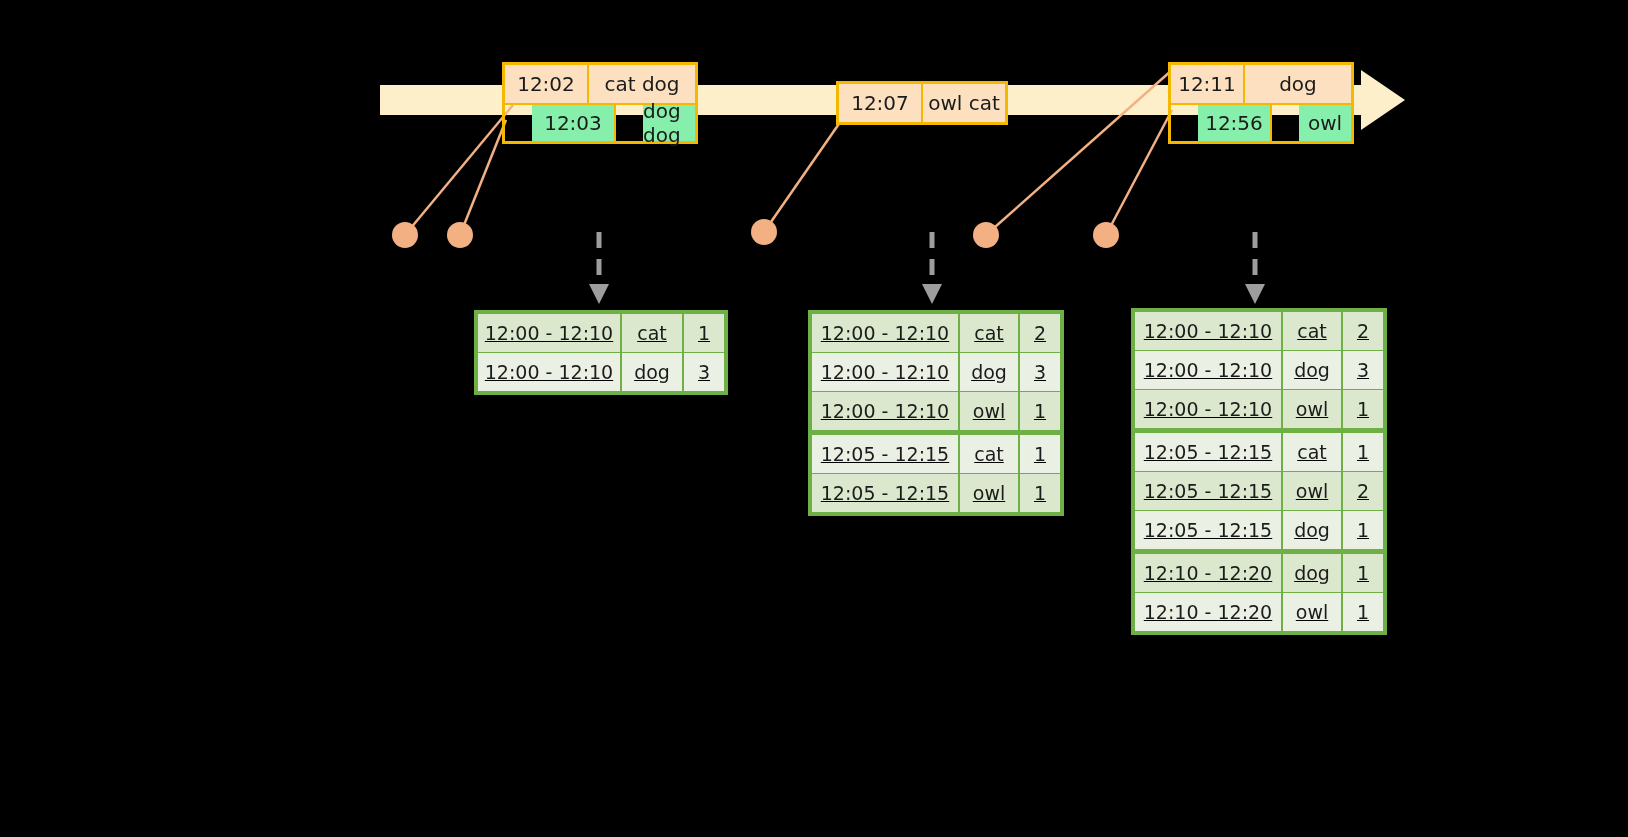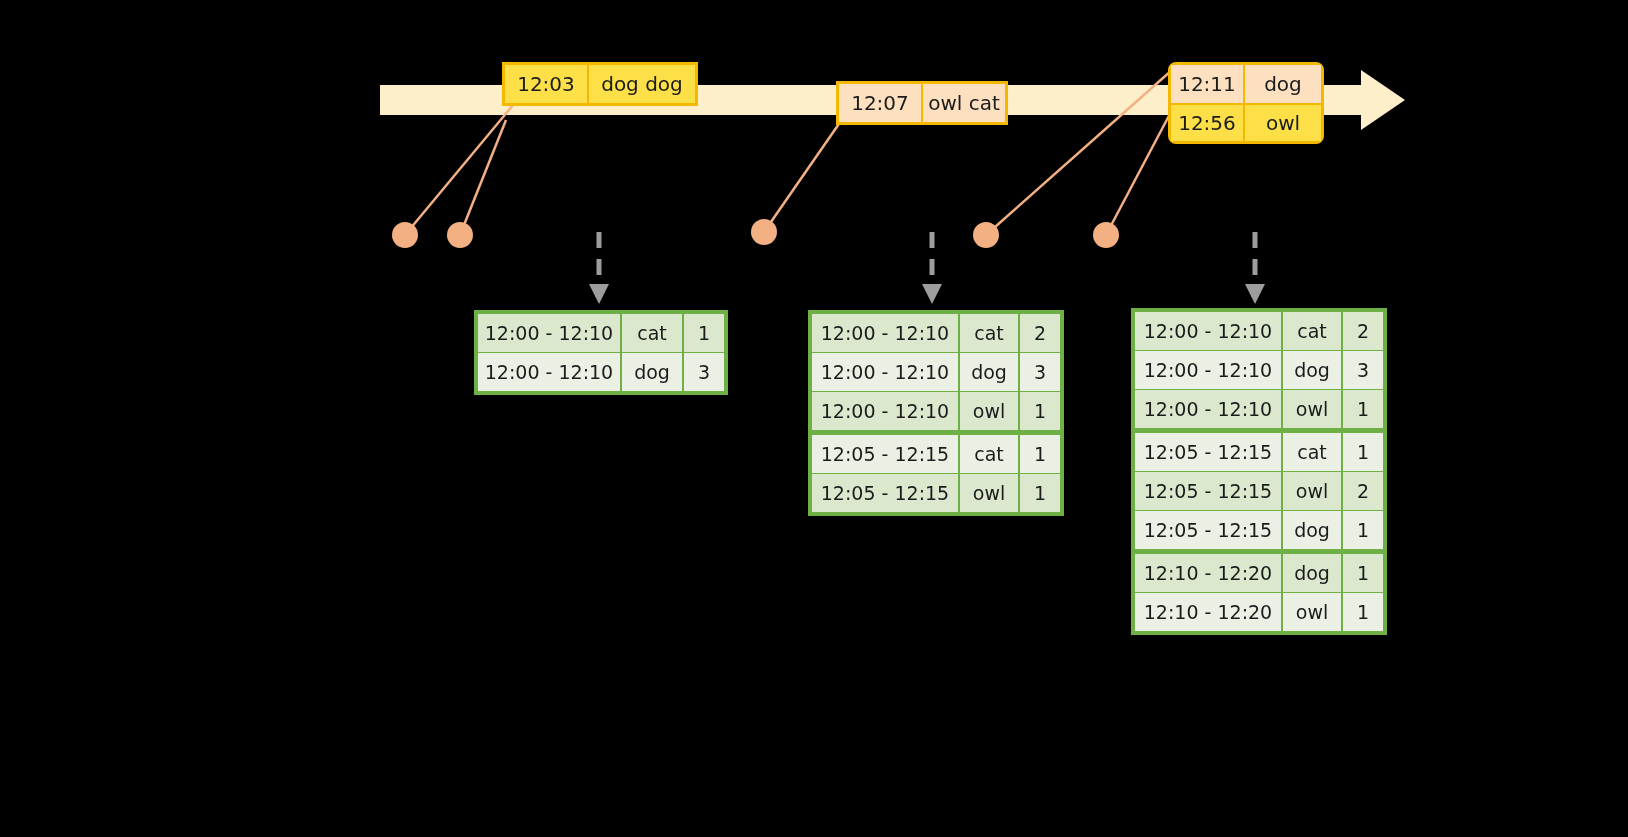--- a/index.html
+++ b/index.html
@@ -44,35 +44,35 @@
     display: flex;
     flex-direction: column;
   }
   .event-row {
     display: flex;
     height: 38px;
     box-sizing: border-box;
   }
   .event-row + .event-row { border-top: 2px solid #f5b800; }
   .event-row.shade-a .ev-cell { background: #fce0c0; }
-  .event-row.shade-b .ev-cell { background: #fde047; }
+  .event-row.shade-b .ev-cell { background: #86efac; margin-left: 27px; }
   .ev-cell {
     display: flex;
     align-items: center;
     justify-content: center;
     font-size: 20px;
     color: #1b1b1b;
     box-sizing: border-box;
   }
   .ev-time { width: 84px; border-right: 2px solid #f5b800; }
   .ev-val  { flex: 1; }
 
   #event-box-1 { left: 502px; top: 62px;  width: 196px; }
   #event-box-2 { left: 836px; top: 81px;  width: 172px; }
-  #event-box-3 { left: 1168px; top: 62px; width: 156px; border-radius: 8px; }
+  #event-box-3 { left: 1168px; top: 62px; width: 186px; }
   #event-box-3 .ev-time { width: 74px; }
 
   
   .dot {
     position: absolute;
     width: 26px;
     height: 26px;
     border-radius: 50%;
     background: #f3b183;
   }
@@ -84,20 +84,21 @@
   }
 
   
   .result-table {
     position: absolute;
     border: 4px solid #6eaf46;
     box-sizing: border-box;
     display: flex;
     flex-direction: column;
     background: #6eaf46;
+    text-decoration: underline;
   }
   .res-row {
     display: flex;
     height: 38px;
     box-sizing: border-box;
   }
   .res-row + .res-row { margin-top: 1px; }
   .res-row.group-end { margin-bottom: 4px; }
   .res-cell {
     display: flex;
@@ -149,20 +150,24 @@
   <svg id="connector-svg">
     <line x1="405" y1="235" x2="513" y2="105" stroke="#f3b183" stroke-width="2.5"></line>
     <line x1="460" y1="235" x2="506" y2="120" stroke="#f3b183" stroke-width="2.5"></line>
     <line x1="764" y1="232" x2="843" y2="118" stroke="#f3b183" stroke-width="2.5"></line>
     <line x1="986" y1="235" x2="1172" y2="70" stroke="#f3b183" stroke-width="2.5"></line>
     <line x1="1106" y1="235" x2="1172" y2="110" stroke="#f3b183" stroke-width="2.5"></line>
   </svg>
 
   <div id="events-layer">
       <div class="event-box" id="event-box-1">
+        <div class="event-row shade-a">
+          <div class="ev-cell ev-time">12:02</div>
+          <div class="ev-cell ev-val">cat dog</div>
+        </div>
         <div class="event-row shade-b">
           <div class="ev-cell ev-time">12:03</div>
           <div class="ev-cell ev-val">dog dog</div>
         </div>
       </div>
       <div class="event-box" id="event-box-2">
         <div class="event-row shade-a">
           <div class="ev-cell ev-time">12:07</div>
           <div class="ev-cell ev-val">owl cat</div>
         </div>

